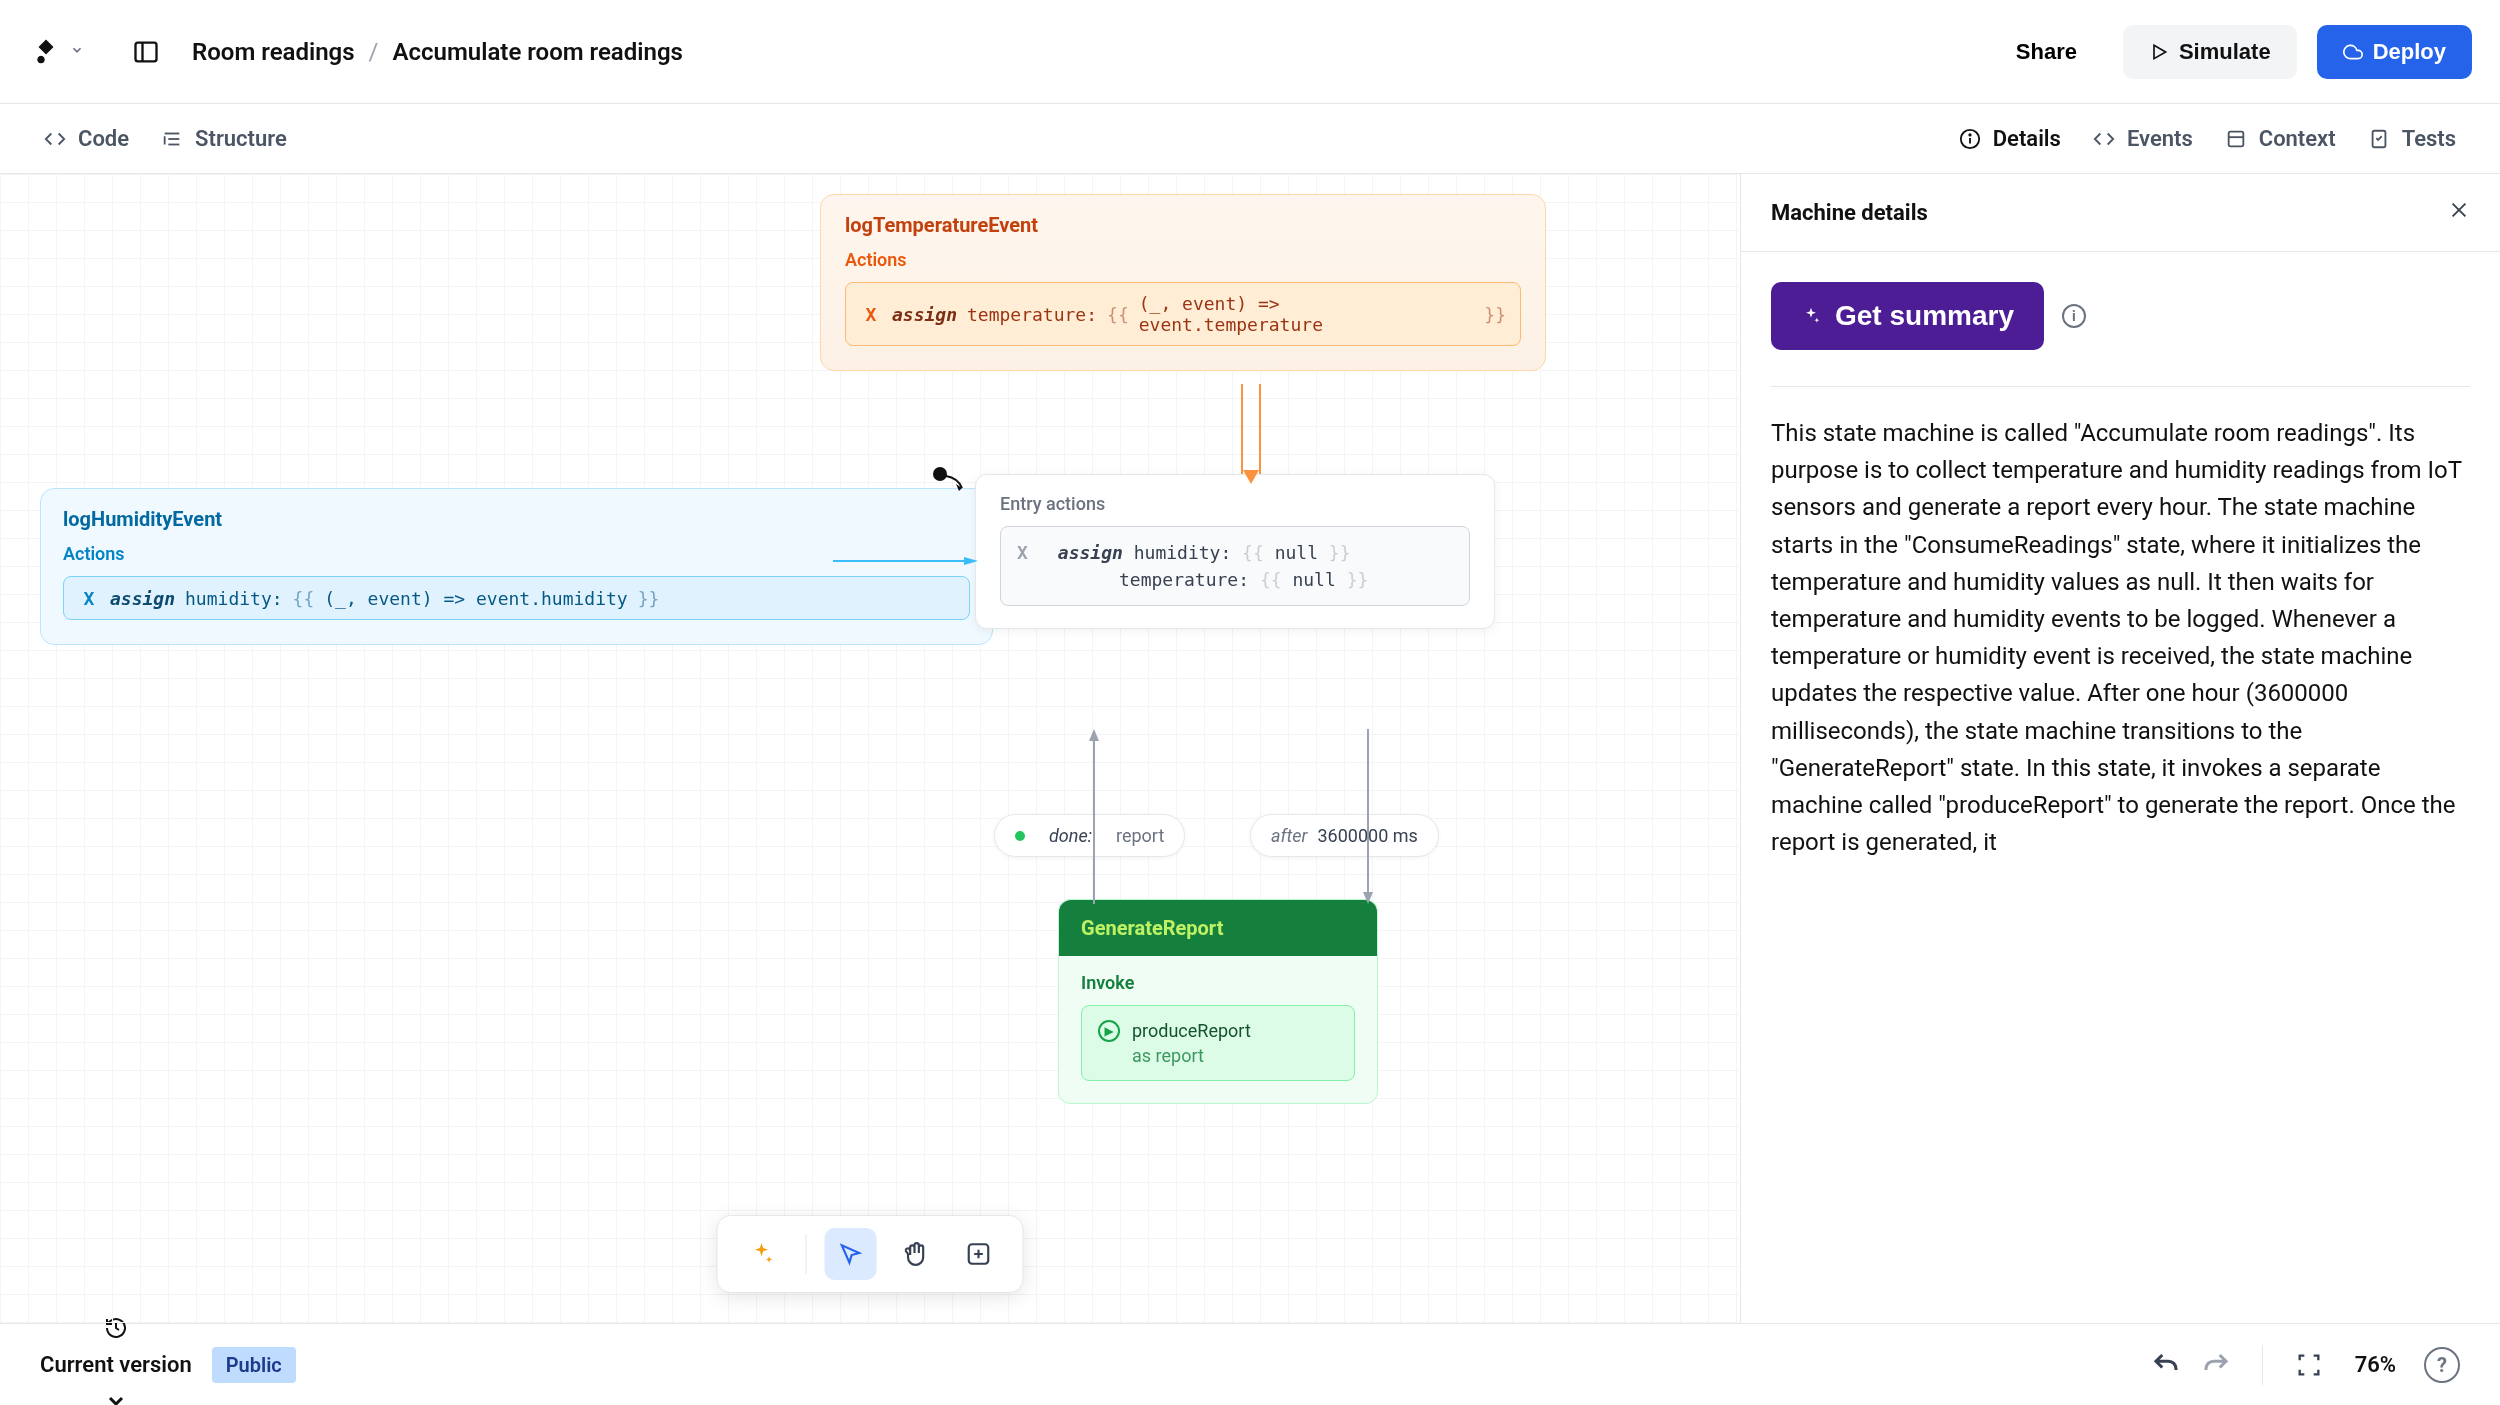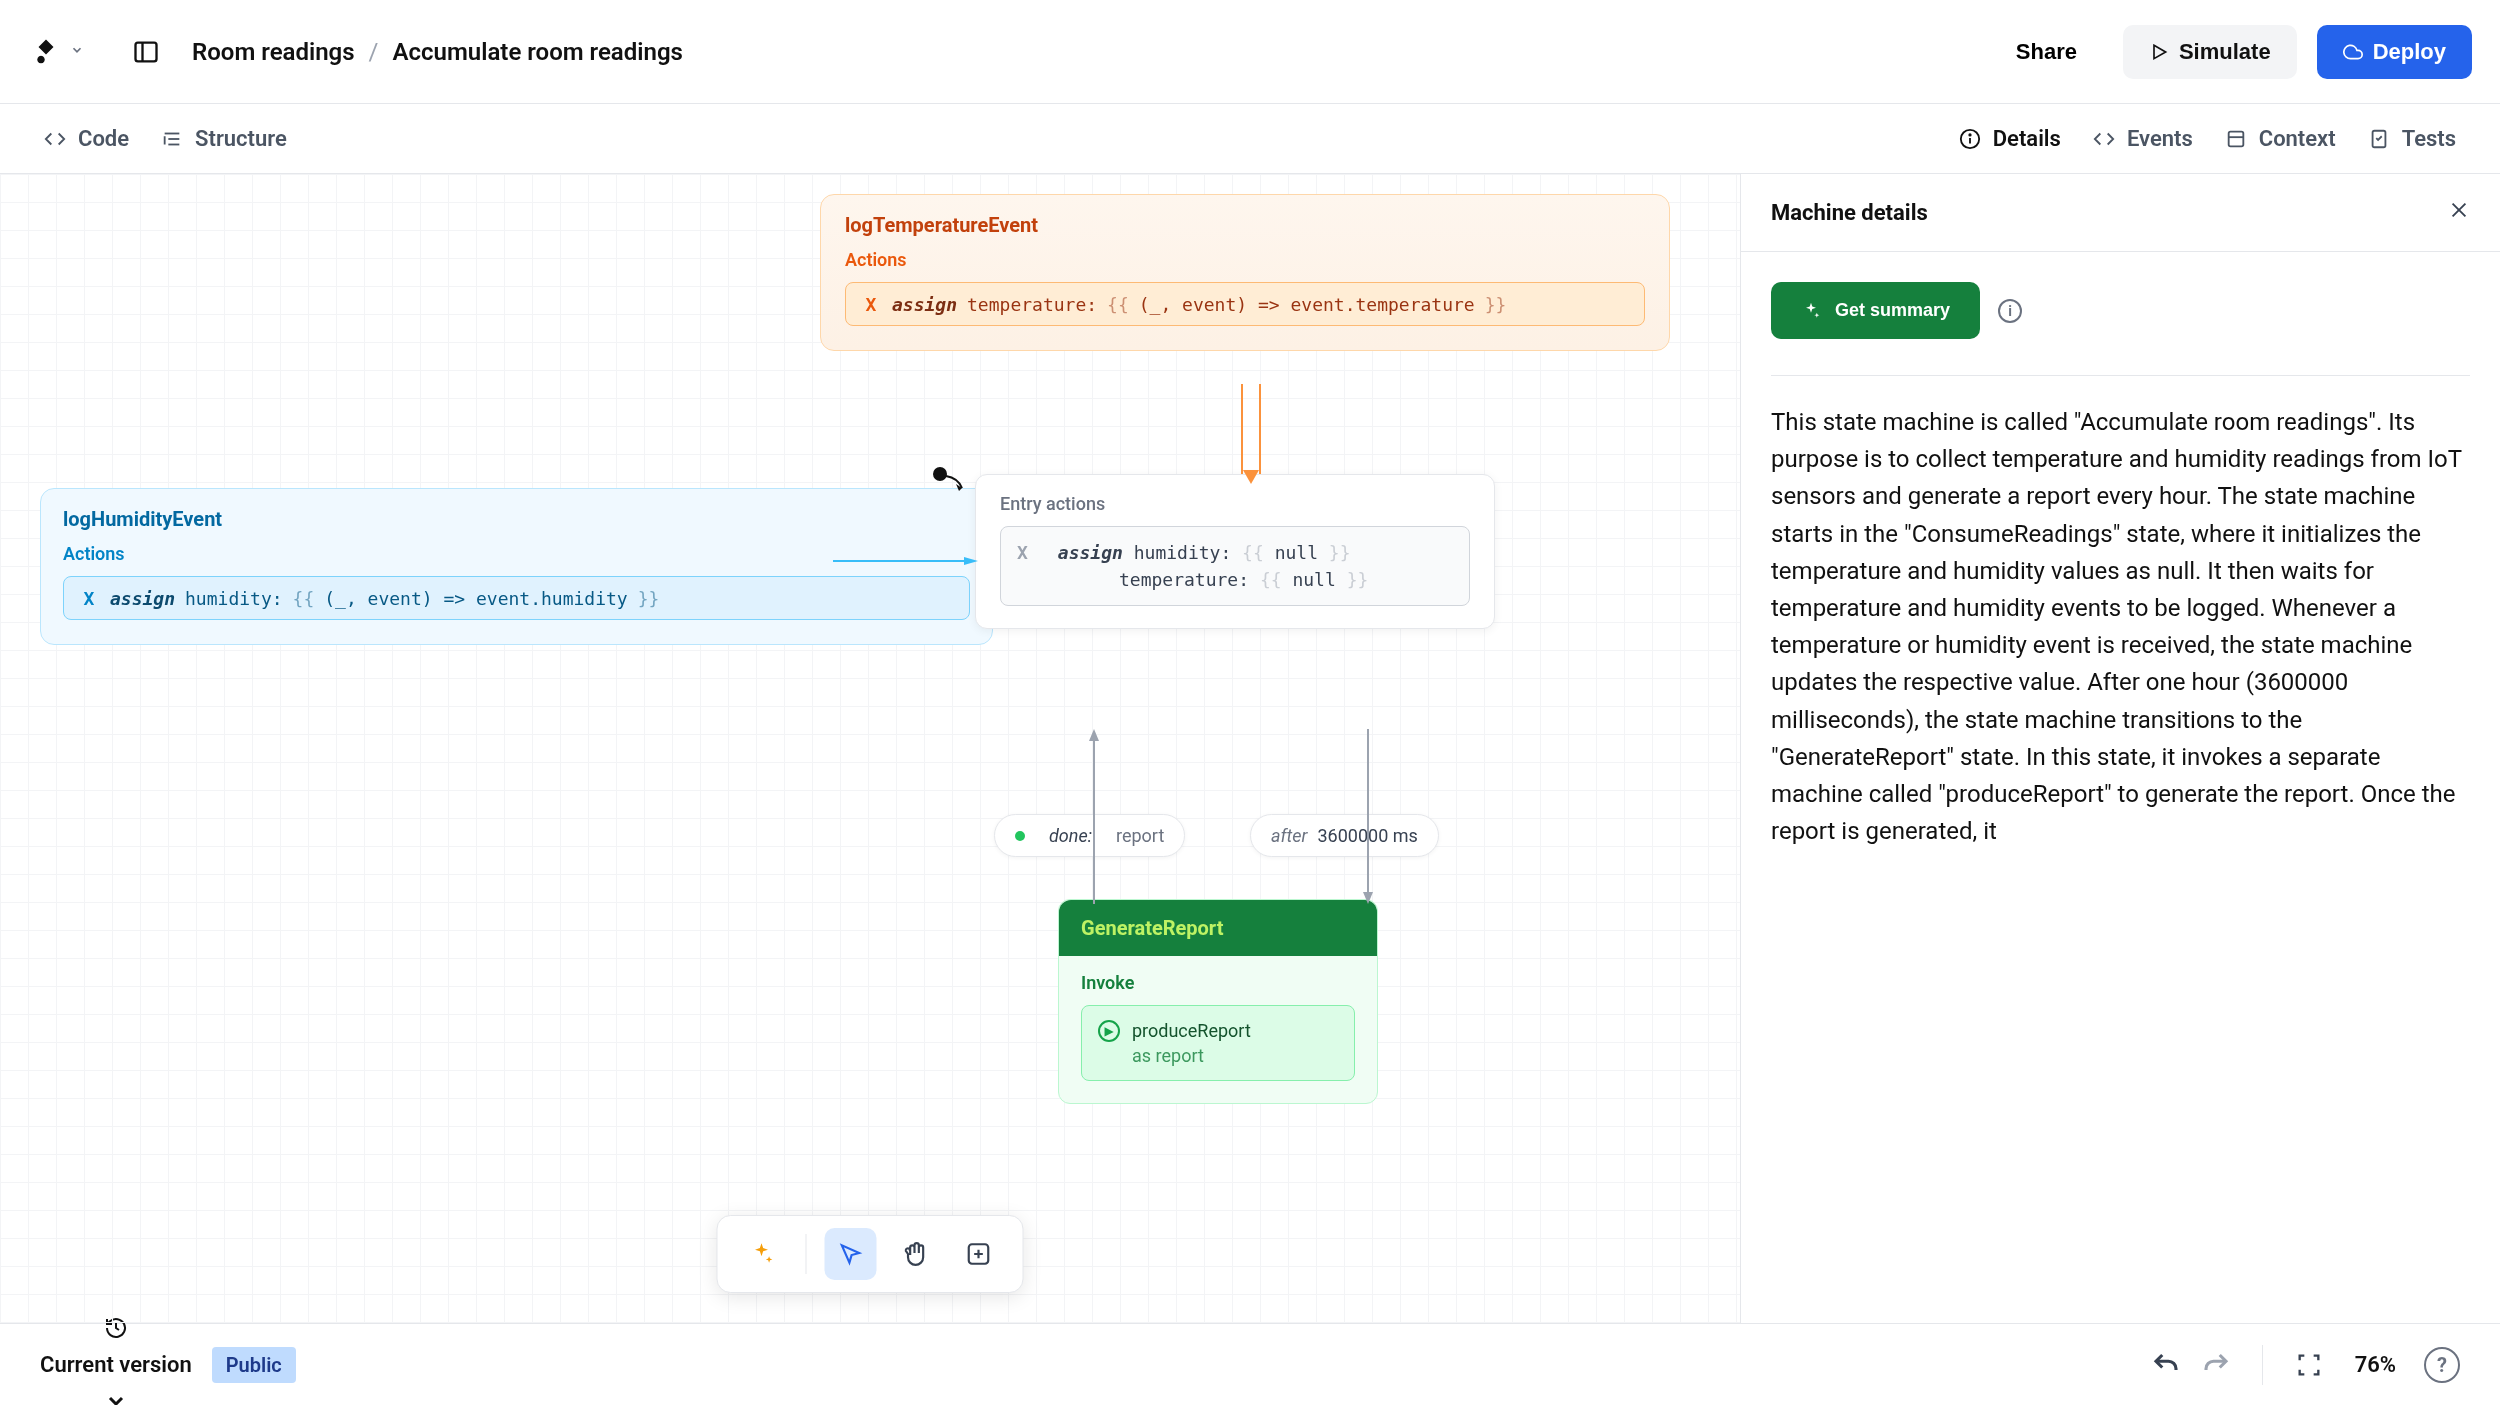--- a/index.html
+++ b/index.html
@@ -23,40 +23,40 @@
 .right-tabs { margin-left: auto; display: flex; }
 .right-tabs .tab.active { color: #111; }
 .main { display: flex; height: calc(1405px - 104px - 70px - 82px); position: relative; }
 .canvas { flex: 1; position: relative; background-image: linear-gradient(#f3f4f6 1px, transparent 1px), linear-gradient(90deg, #f3f4f6 1px, transparent 1px); background-size: 28px 28px; overflow:hidden; }
 .sidebar { width: 760px; border-left: 1px solid #e5e7eb; display: flex; flex-direction: column; background: #fff; }
 .sidebar-head { height: 78px; display: flex; align-items: center; padding: 0 30px; border-bottom: 1px solid #e5e7eb; }
 .sidebar-title { font-size: 22px; font-weight: 700; }
 .close-btn { margin-left: auto; color: #374151; font-size: 22px; cursor:pointer; background:none;border:none; }
 .sidebar-body { padding: 30px; overflow: hidden; }
 .summary-row { display: flex; align-items: center; gap: 18px; margin-bottom: 36px; }
-.btn-summary { background: #15803d; color: #fff; font-size: 18px; padding: 18px 30px; display:inline-flex; align-items:center; gap:14px; border-radius:10px; border:none; font-weight:600; cursor:pointer;}
+.btn-summary { background: #4c1d95; color: #fff; font-size: 28px; padding: 18px 30px; display:inline-flex; align-items:center; gap:14px; border-radius:10px; border:none; font-weight:600; cursor:pointer;}
 .btn-summary svg { width:20px;height:20px;}
 .info-ic { width:24px;height:24px;border:2px solid #6b7280;border-radius:50%;display:flex;align-items:center;justify-content:center;color:#6b7280;font-size:14px;font-weight:700;}
 .divider { border:none;border-top:1px solid #e5e7eb;margin-bottom:28px; }
 .summary-text { font-size: 24px; line-height: 1.55; color:#111;}
 .footer { height: 82px; border-top: 1px solid #e5e7eb; display: flex; align-items: center; padding: 0 40px; }
 .footer-left { display: flex; align-items: center; gap: 20px; }
 .version { display:flex;align-items:center;gap:12px;font-size:22px;font-weight:600;color:#111;cursor:pointer;flex-direction:column;}
 .version svg { width:24px;height:24px; }
 .badge-public { background:#bfdbfe;color:#1e3a8a;padding:6px 14px;border-radius:4px;font-weight:600;font-size:20px; }
 .footer-right { margin-left:auto;display:flex;align-items:center;gap:28px; }
 .undo-redo { display:flex;gap:14px; }
 .ic-btn { width:36px;height:36px;display:flex;align-items:center;justify-content:center;color:#9ca3af; }
 .ic-btn.active { color:#374151; }
 .sep-v { width:1px;height:40px;background:#e5e7eb; }
 .zoom { font-size:22px;font-weight:600; }
 .help { width:36px;height:36px;border:2px solid #6b7280;border-radius:50%;display:flex;align-items:center;justify-content:center;color:#6b7280;font-size:20px;font-weight:700;}
 
 .node { position:absolute; border-radius:14px; }
-.node-orange { left:820px; top:20px; width:850px; background:linear-gradient(#fef6ee,#fdf1e5); border:1px solid #fed7aa; padding:18px 24px 24px; }
+.node-orange { left:820px; top:20px; width:726px; background:linear-gradient(#fef6ee,#fdf1e5); border:1px solid #fed7aa; padding:18px 24px 24px; }
 .node-orange .title { color:#c2410c; font-weight:700; font-size:20px; }
 .node-blue { left:40px; top:314px; width:953px; background:linear-gradient(#f0f9ff,#f0f9ff); border:1px solid #bae6fd; padding:18px 22px 24px; border-radius:14px; }
 .node-blue .title { color:#0369a1; font-weight:700;font-size:20px; }
 .actions-lbl { font-size:18px;font-weight:600;margin-top:12px; }
 .node-orange .actions-lbl { color:#ea580c; }
 .node-blue .actions-lbl { color:#0284c7; }
 .code-chip { margin-top:12px; border-radius:8px; border:1px solid; padding:10px 14px; display:flex; align-items:center; gap:10px; font-family: ui-monospace, Menlo, monospace; font-size:18px; }
 .code-chip.orange { background:#ffedd5;border-color:#fdba74;color:#9a3412; }
 .code-chip.blue { background:#e0f2fe;border-color:#7dd3fc;color:#075985; }
 .xicon { width:22px;height:22px;display:flex;align-items:center;justify-content:center;font-weight:900; font-size:18px;}

